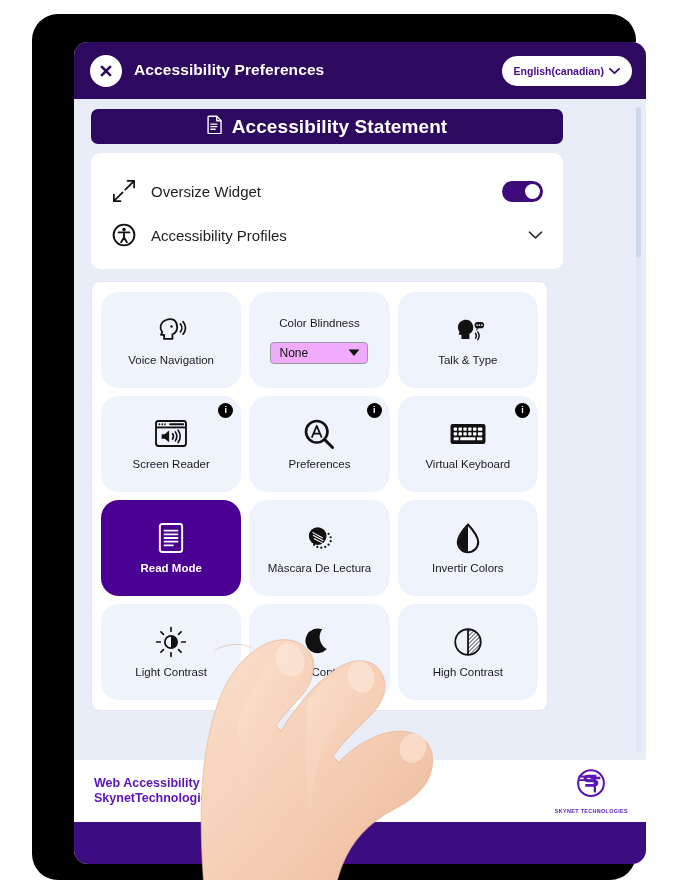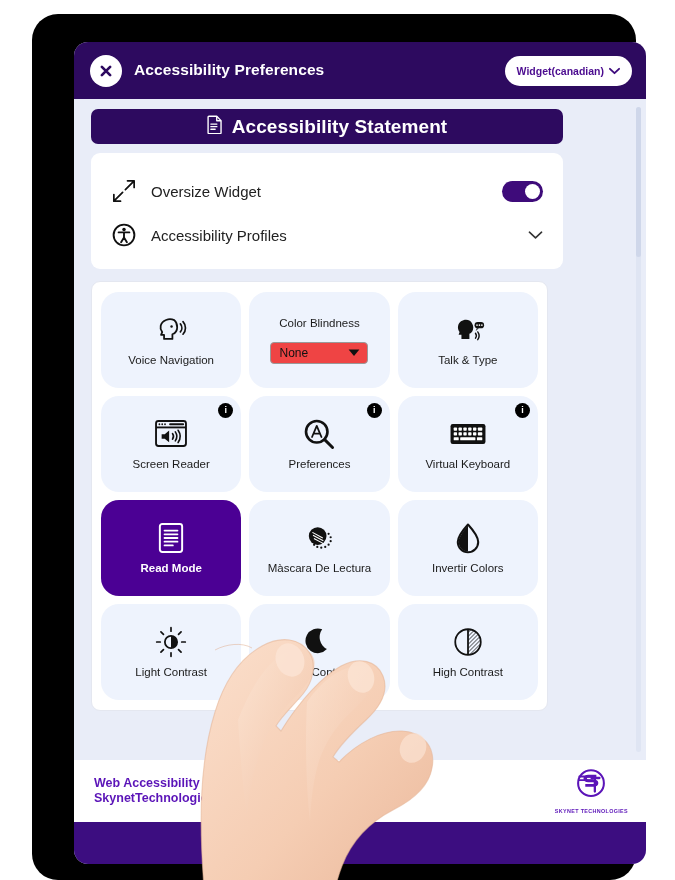--- a/index.html
+++ b/index.html
@@ -177,21 +177,21 @@
     border-radius: 50%;
     font-size: 9px; font-weight: 700;
     display: flex; align-items: center; justify-content: center;
     line-height: 1;
     cursor: pointer;
   }
   .cb-title { font-size: 11.5px; color: #1b1b1b; }
   .cb-select {
     margin-top: 6px;
     width: 98px; height: 22px;
-    background: #ef4444;
+    background: #f0abfc;
     border: 1px solid #999;
     border-radius: 4px;
     display: flex; align-items: center; justify-content: space-between;
     padding: 0 7px 0 8px;
     font-size: 12px; color: #111;
     cursor: pointer;
   }
 
   
   .footer {
@@ -232,21 +232,21 @@
         <span>
           <svg width="18" height="18" viewBox="0 0 24 24">
             <path d="M6.5 6.5 L17.5 17.5 M17.5 6.5 L6.5 17.5" stroke="#2d0a5f" stroke-width="3.6" stroke-linecap="round"></path>
           </svg>
         </span>
       </div>
       <div class="header-texts">
         <div class="header-title">Accessibility Preferences</div>
       </div>
       <div class="lang-pill">
-        <span>Widget(canadian)</span>
+        <span>English(canadian)</span>
         <span class="chev">
           <svg width="11" height="8" viewBox="0 0 12 8">
             <path d="M1 1.6 L6 6.4 L11 1.6" fill="none" stroke="#3d0a7d" stroke-width="2" stroke-linecap="round" stroke-linejoin="round"></path>
           </svg>
         </span>
       </div>
     </div>
 
     <div class="body">
 

